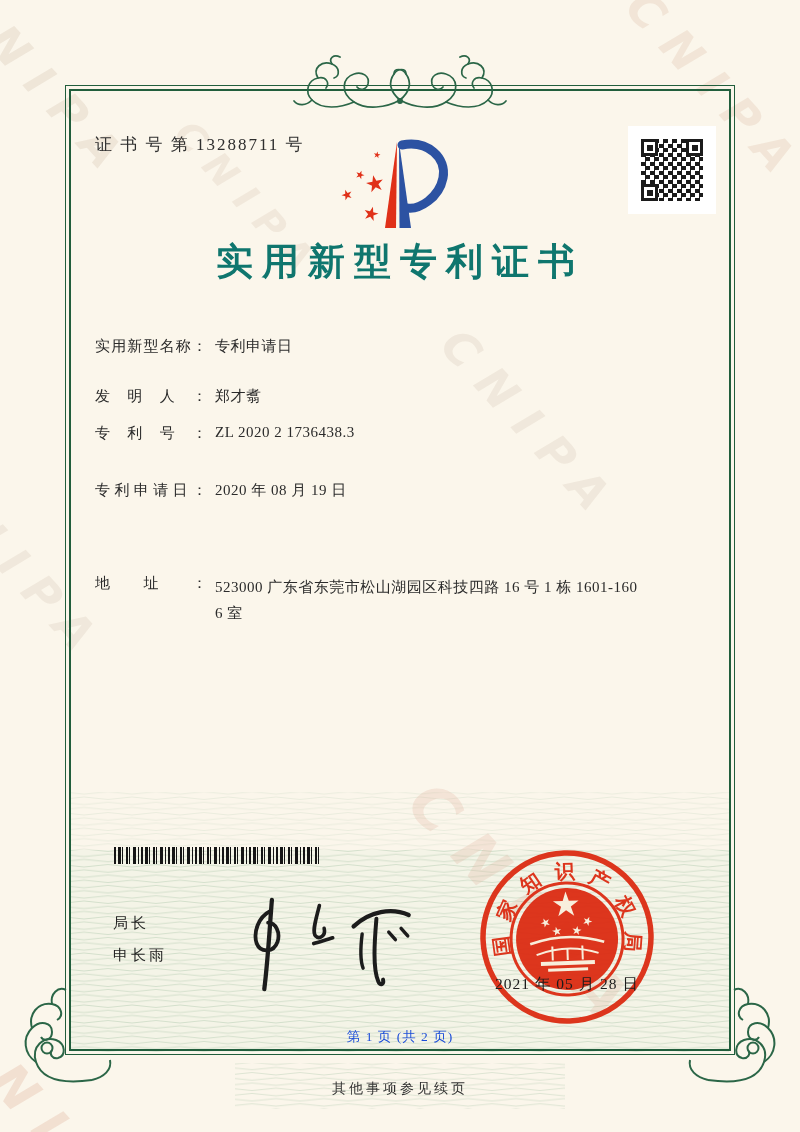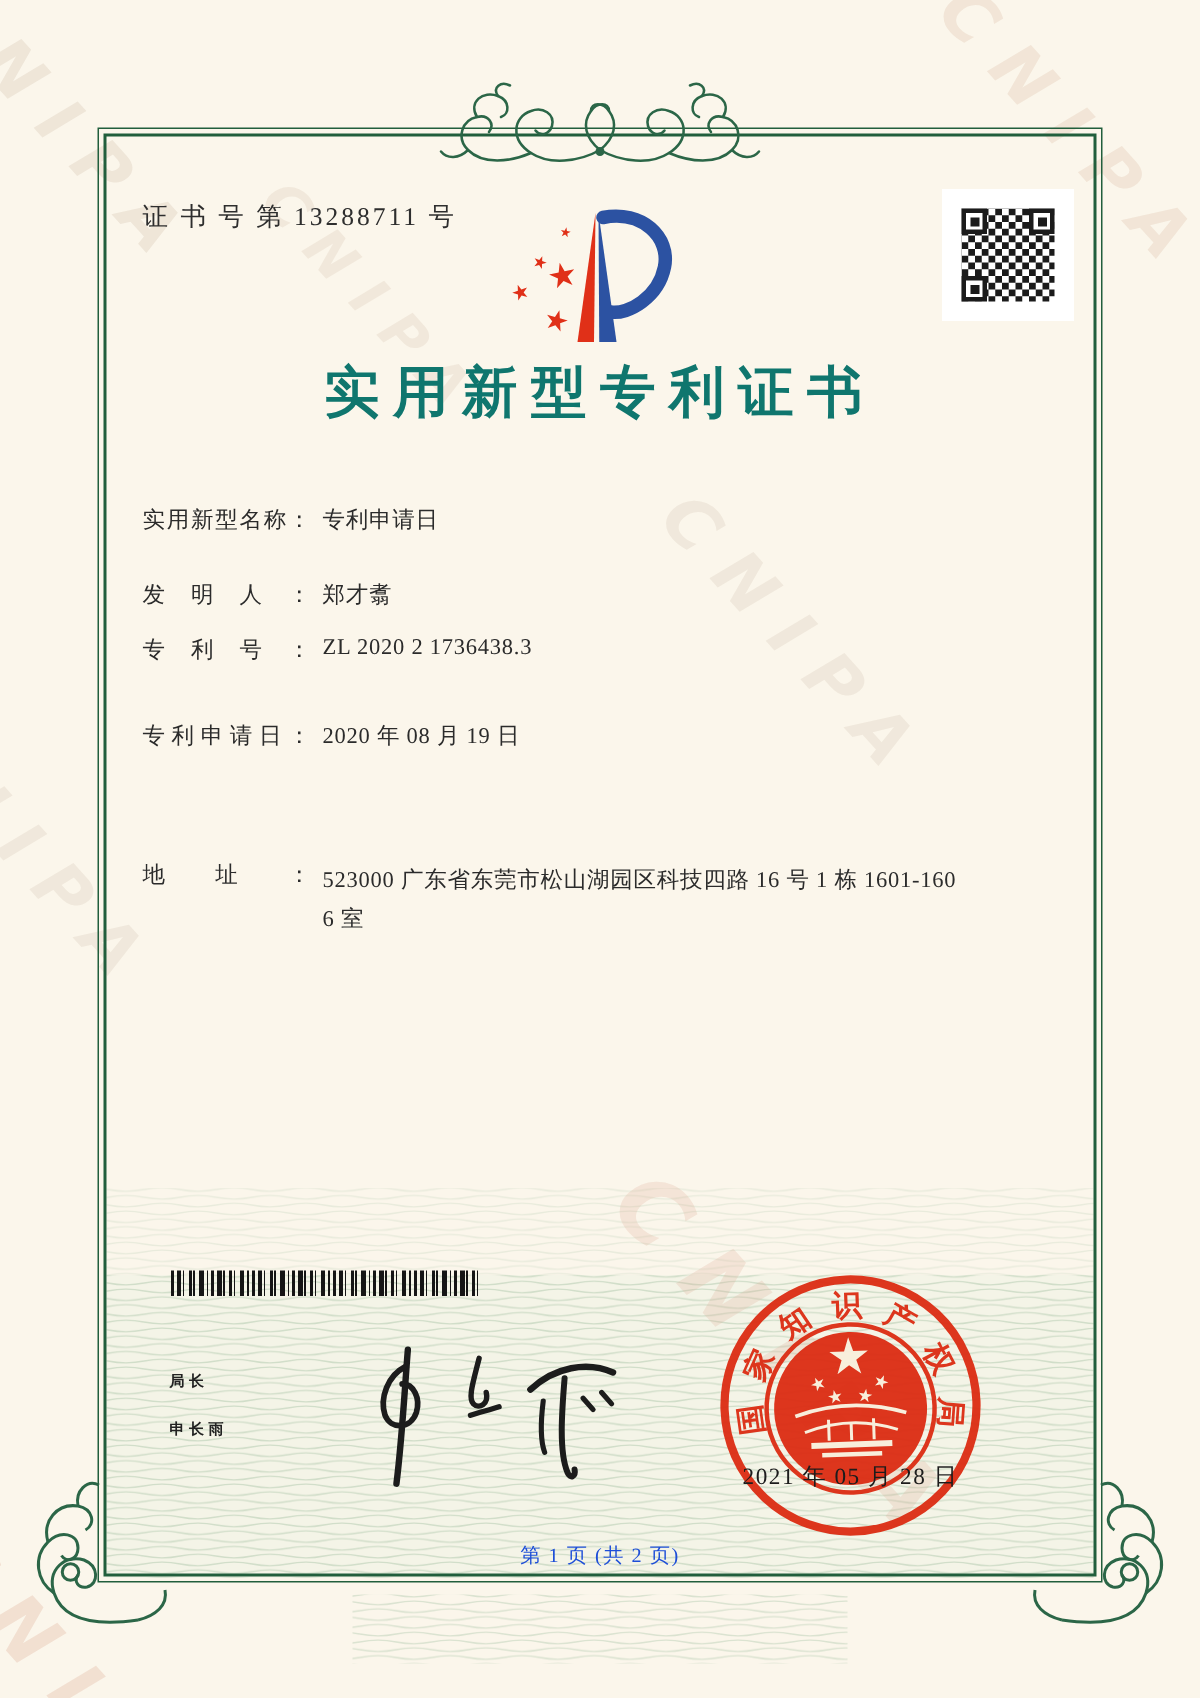--- a/index.html
+++ b/index.html
@@ -69,21 +69,21 @@
       #151515 0 2px, rgba(0,0,0,0) 2px 4px,
       #151515 4px 7px, rgba(0,0,0,0) 7px 8px,
       #151515 8px 9px,  rgba(0,0,0,0) 9px 12px,
       #151515 12px 14px, rgba(0,0,0,0) 14px 15px,
       #151515 15px 16px, rgba(0,0,0,0) 16px 19px,
       #151515 19px 22px, rgba(0,0,0,0) 22px 24px,
       #151515 24px 25px, rgba(0,0,0,0) 25px 27px);}
   
   .sig-label{position:absolute; left:113px; z-index:3;
     font-family:"Liberation Sans","DejaVu Sans",sans-serif;
-    font-size:10px; letter-spacing:3px; color:#222;font-weight:bold;}
+    font-size:15px; letter-spacing:3px; color:#222;}
   .sig-title{top:914px;} .sig-name{top:946px;}
   .sig-svg{position:absolute; left:232px; top:894px; z-index:4;}
   
   .seal{position:absolute; left:472px; top:842px; z-index:4; opacity:.95;
     transform:rotate(-2deg);}
   .seal-date{position:absolute; left:472px; top:974px; width:190px; z-index:5;
     text-align:center; font-size:15.5px; letter-spacing:1px; color:#1c1c1c; white-space:nowrap;}
   
   .page-no{position:absolute; left:0; right:0; top:1028px; z-index:3; text-align:center;
     font-size:13.5px; letter-spacing:1px; color:#1d4ed8;}
@@ -239,14 +239,15 @@
         <path d="M64,112 Q95,101 126,112" stroke-width="2"></path>
         <path d="M80,104 L80,118 M95,106 L95,118 M110,104 L110,118" stroke-width="2"></path>
       </g>
       <rect x="68" y="119" width="54" height="4" fill="#f9efdc"></rect>
       <rect x="75" y="126" width="40" height="3" fill="#f9efdc"></rect>
     </g>
   </svg>
   <div class="seal-date">2021 年 05 月 28 日</div>
 
   <div class="page-no">第 1 页 (共 2 页)</div>
+  <div class="cont-note">其他事项参见续页</div>
 
 </div>
 
 </body></html>

